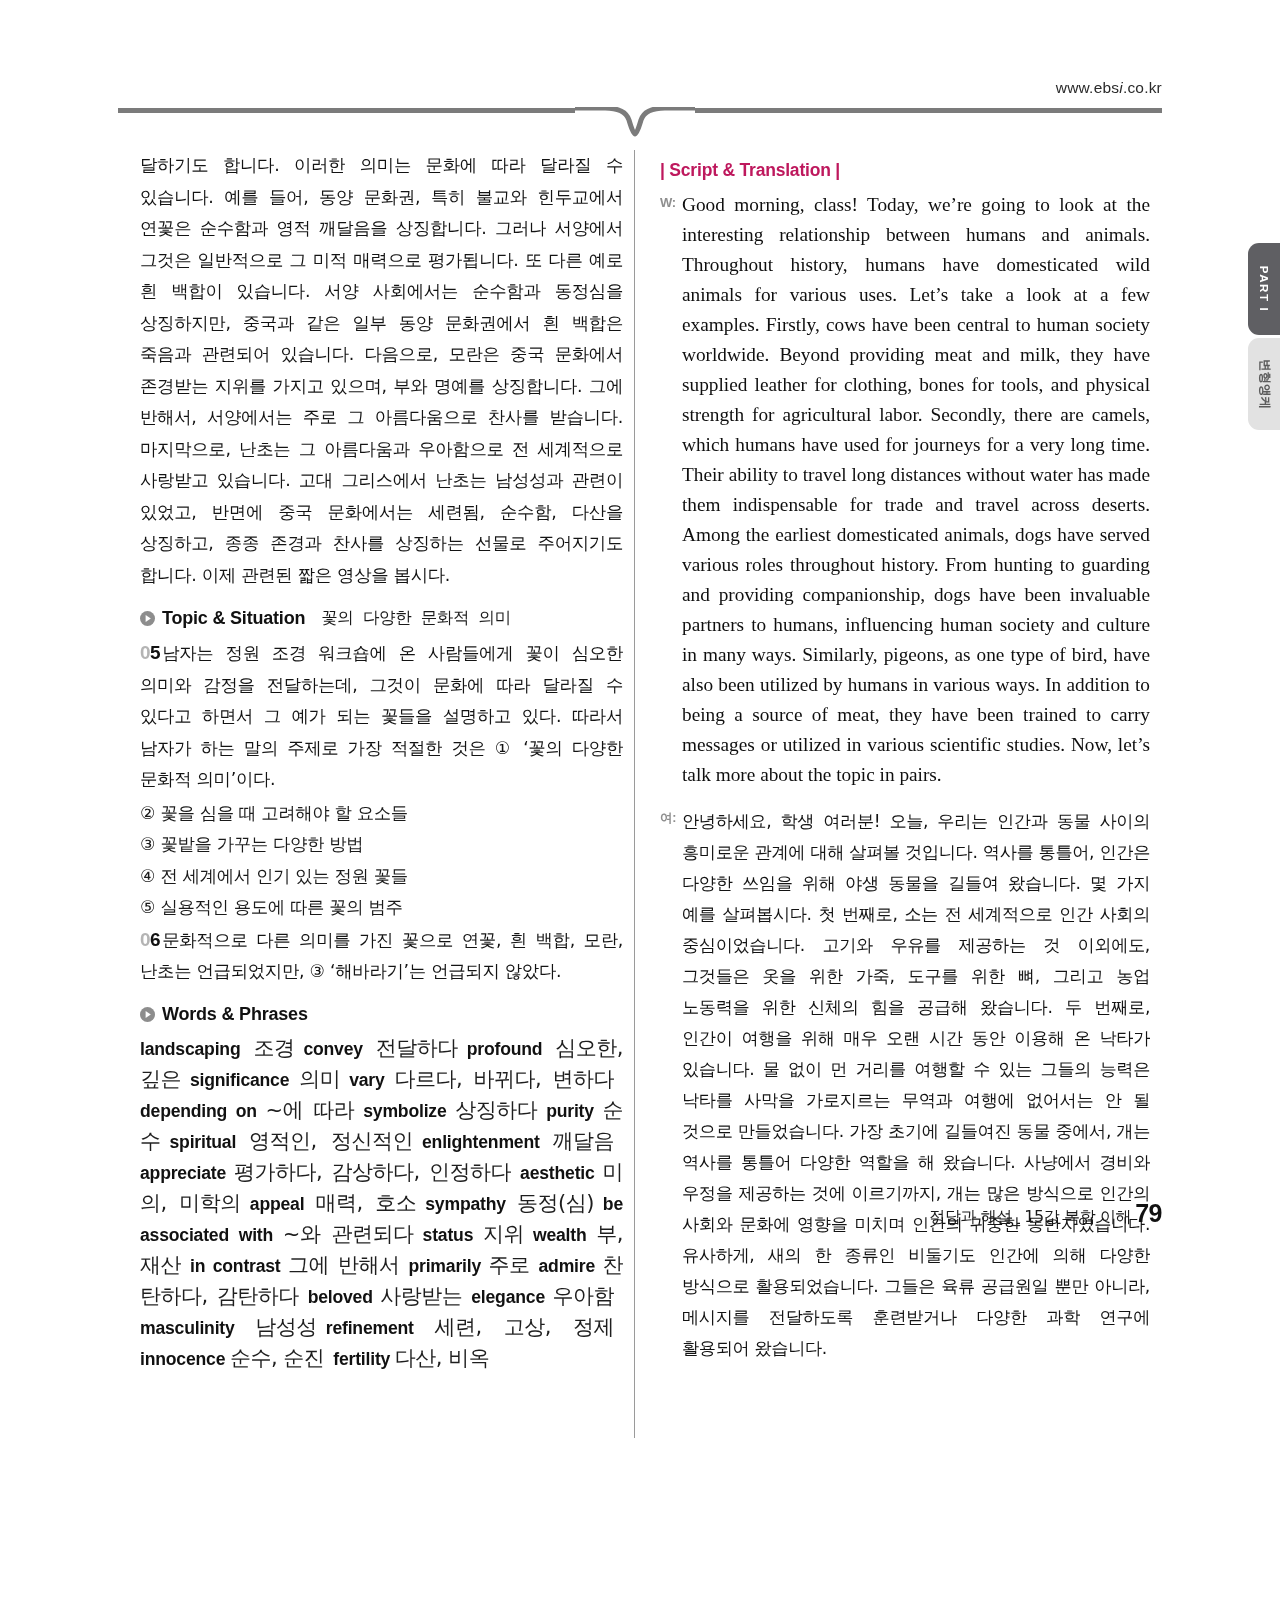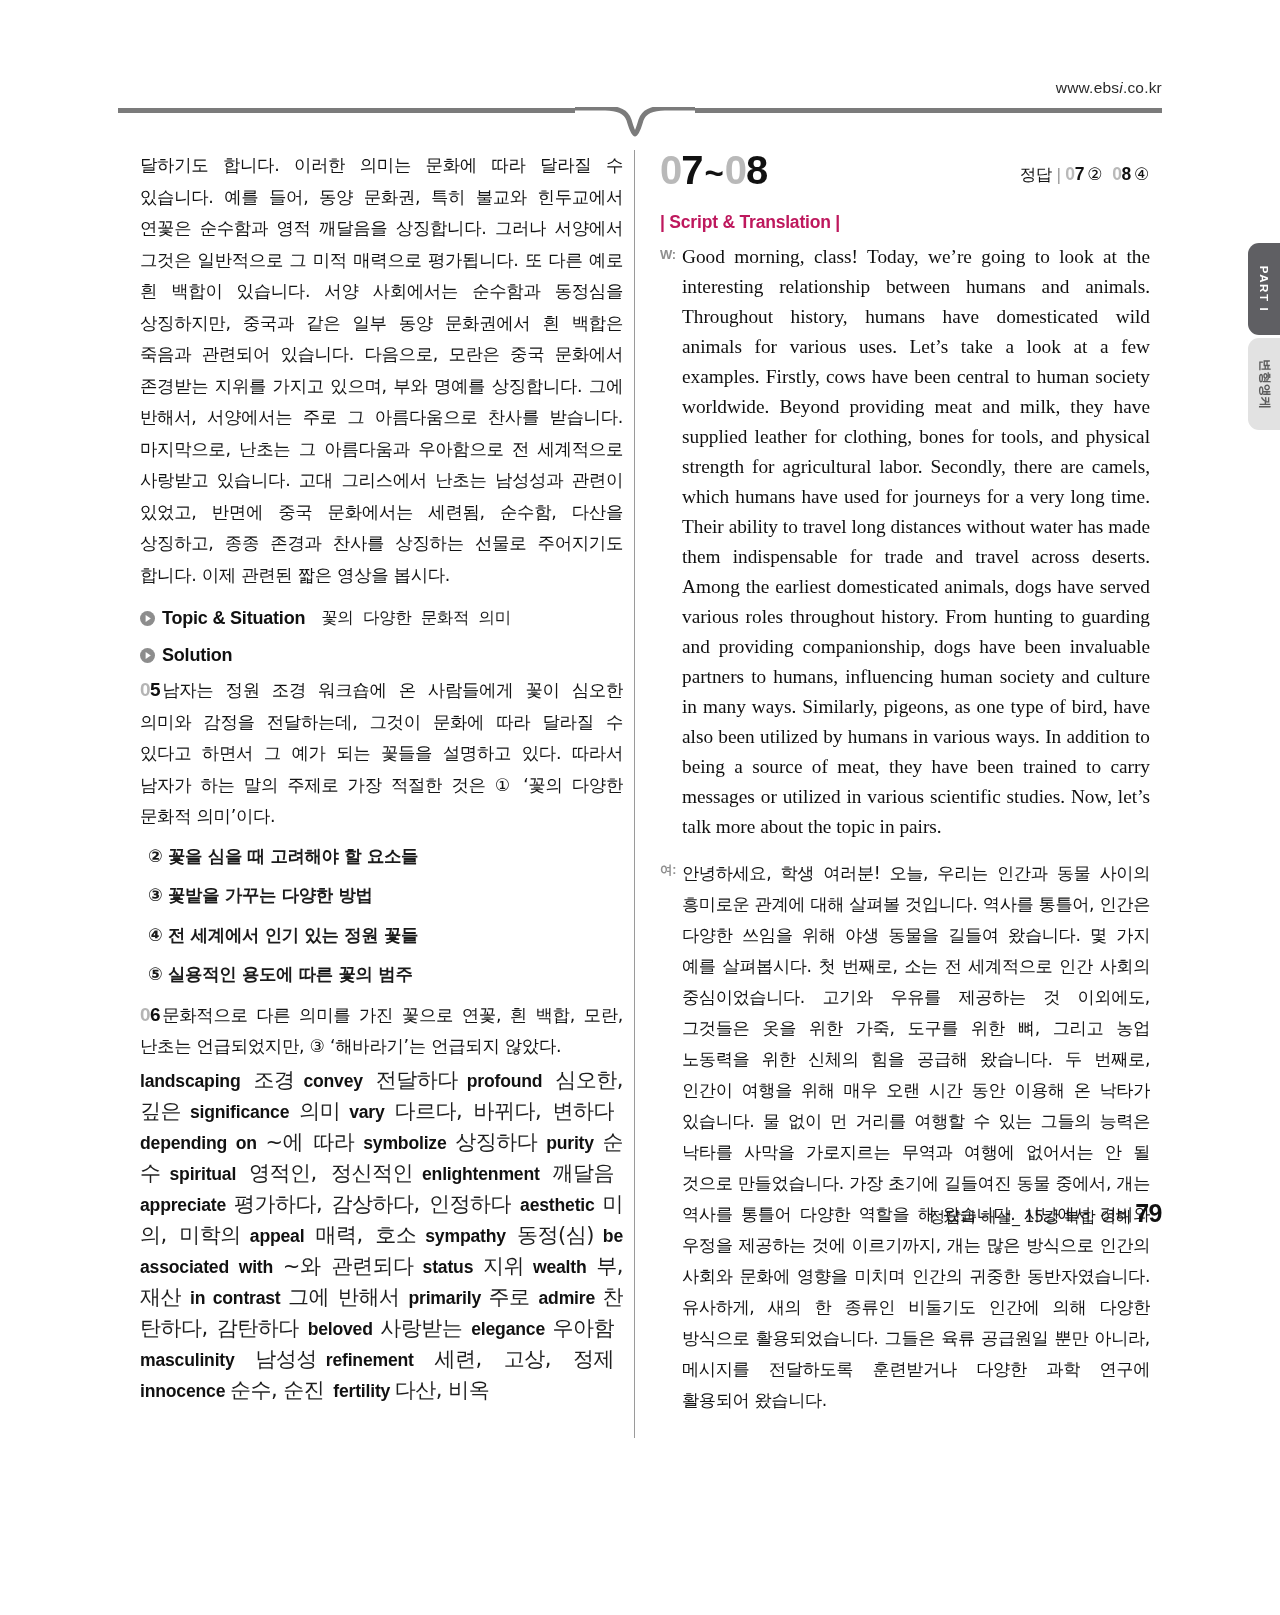--- a/index.html
+++ b/index.html
@@ -77,22 +77,21 @@
   .qnum {
     font-family:Liberation Sans, sans-serif;
     font-weight:bold; font-size:19px; letter-spacing:-0.5px;
     margin-right:2px;
   }
   .qnum .z { color:#b4b4b4; }
   .qnum .d { color:#111; }
   .choice-line {
     font-family:"DejaVu Sans","Liberation Sans",sans-serif;
     font-size:17.4px; line-height:31.5px; letter-spacing:-0.35px;
-    margin:8px;
-    font-weight:bold;
+    margin:0;
   }
 
   
   .wp-block {
     font-size:17.6px; line-height:30px; text-align:justify;
     letter-spacing:-0.2px;
   }
   .wp-en {
     font-family:"Liberation Sans", sans-serif;
     font-weight:bold; font-size:17.6px; color:#111;
@@ -218,56 +217,49 @@
 
     <div class="sec-head">
       <svg class="bullet-play" width="15" height="15" viewBox="0 0 15 15">
         <circle cx="7.5" cy="7.5" r="7.5" fill="#8d8d8d"></circle>
         <path d="M5.6 4.1 L10.8 7.5 L5.6 10.9 Z" fill="#ffffff"></path>
       </svg>
       <span class="sec-title">Topic &amp; Situation</span>
       <span class="sec-sub">꽃의 다양한 문화적 의미</span>
     </div>
 
+
+    <p class="ko-para sol-item">
+      <span class="qnum"><span class="z">0</span><span class="d">5</span></span><span>남자는 정원 조경 워크숍에 온 사람들에게 꽃이 심오한 의미와 감정을 전달하는데, 그것이 문화에 따라 달라질 수 있다고 하면서 그 예가 되는 꽃들을 설명하고 있다. 따라서 남자가 하는 말의 주제로 가장 적절한 것은 ① ‘꽃의 다양한 문화적 의미’이다.</span>
+    </p>
+
+    <p class="choice-line">② 꽃을 심을 때 고려해야 할 요소들</p>
+    <p class="choice-line">③ 꽃밭을 가꾸는 다양한 방법</p>
+    <p class="choice-line">④ 전 세계에서 인기 있는 정원 꽃들</p>
+    <p class="choice-line">⑤ 실용적인 용도에 따른 꽃의 범주</p>
+
+    <p class="ko-para sol-item">
+      <span class="qnum"><span class="z">0</span><span class="d">6</span></span><span>문화적으로 다른 의미를 가진 꽃으로 연꽃, 흰 백합, 모란, 난초는 언급되었지만, ③ ‘해바라기’는 언급되지 않았다.</span>
+    </p>
+
     <div class="sec-head">
       <svg class="bullet-play" width="15" height="15" viewBox="0 0 15 15">
         <circle cx="7.5" cy="7.5" r="7.5" fill="#8d8d8d"></circle>
         <path d="M5.6 4.1 L10.8 7.5 L5.6 10.9 Z" fill="#ffffff"></path>
       </svg>
-      <span class="sec-title">Solution</span>
-    </div>
-
-    <p class="ko-para sol-item">
-      <span class="qnum"><span class="z">0</span><span class="d">5</span></span><span>남자는 정원 조경 워크숍에 온 사람들에게 꽃이 심오한 의미와 감정을 전달하는데, 그것이 문화에 따라 달라질 수 있다고 하면서 그 예가 되는 꽃들을 설명하고 있다. 따라서 남자가 하는 말의 주제로 가장 적절한 것은 ① ‘꽃의 다양한 문화적 의미’이다.</span>
-    </p>
-
-    <p class="choice-line">② 꽃을 심을 때 고려해야 할 요소들</p>
-    <p class="choice-line">③ 꽃밭을 가꾸는 다양한 방법</p>
-    <p class="choice-line">④ 전 세계에서 인기 있는 정원 꽃들</p>
-    <p class="choice-line">⑤ 실용적인 용도에 따른 꽃의 범주</p>
-
-    <p class="ko-para sol-item">
-      <span class="qnum"><span class="z">0</span><span class="d">6</span></span><span>문화적으로 다른 의미를 가진 꽃으로 연꽃, 흰 백합, 모란, 난초는 언급되었지만, ③ ‘해바라기’는 언급되지 않았다.</span>
-    </p>
-
+      <span class="sec-title">Words &amp; Phrases</span>
+    </div>
 
     <div class="wp-block" id="words-list"><span class="wp-en">landscaping</span> <span class="wp-ko">조경</span><span class="wp-gap"></span><span class="wp-en">convey</span> <span class="wp-ko">전달하다</span><span class="wp-gap"></span><span class="wp-en">profound</span> <span class="wp-ko">심오한, 깊은</span><span class="wp-gap"></span><span class="wp-en">significance</span> <span class="wp-ko">의미</span><span class="wp-gap"></span><span class="wp-en">vary</span> <span class="wp-ko">다르다, 바뀌다, 변하다</span><span class="wp-gap"></span><span class="wp-en">depending on</span> <span class="wp-ko">~에 따라</span><span class="wp-gap"></span><span class="wp-en">symbolize</span> <span class="wp-ko">상징하다</span><span class="wp-gap"></span><span class="wp-en">purity</span> <span class="wp-ko">순수</span><span class="wp-gap"></span><span class="wp-en">spiritual</span> <span class="wp-ko">영적인, 정신적인</span><span class="wp-gap"></span><span class="wp-en">enlightenment</span> <span class="wp-ko">깨달음</span><span class="wp-gap"></span><span class="wp-en">appreciate</span> <span class="wp-ko">평가하다, 감상하다, 인정하다</span><span class="wp-gap"></span><span class="wp-en">aesthetic</span> <span class="wp-ko">미의, 미학의</span><span class="wp-gap"></span><span class="wp-en">appeal</span> <span class="wp-ko">매력, 호소</span><span class="wp-gap"></span><span class="wp-en">sympathy</span> <span class="wp-ko">동정(심)</span><span class="wp-gap"></span><span class="wp-en">be associated with</span> <span class="wp-ko">~와 관련되다</span><span class="wp-gap"></span><span class="wp-en">status</span> <span class="wp-ko">지위</span><span class="wp-gap"></span><span class="wp-en">wealth</span> <span class="wp-ko">부, 재산</span><span class="wp-gap"></span><span class="wp-en">in contrast</span> <span class="wp-ko">그에 반해서</span><span class="wp-gap"></span><span class="wp-en">primarily</span> <span class="wp-ko">주로</span><span class="wp-gap"></span><span class="wp-en">admire</span> <span class="wp-ko">찬탄하다, 감탄하다</span><span class="wp-gap"></span><span class="wp-en">beloved</span> <span class="wp-ko">사랑받는</span><span class="wp-gap"></span><span class="wp-en">elegance</span> <span class="wp-ko">우아함</span><span class="wp-gap"></span><span class="wp-en">masculinity</span> <span class="wp-ko">남성성</span><span class="wp-gap"></span><span class="wp-en">refinement</span> <span class="wp-ko">세련, 고상, 정제</span><span class="wp-gap"></span><span class="wp-en">innocence</span> <span class="wp-ko">순수, 순진</span><span class="wp-gap"></span><span class="wp-en">fertility</span> <span class="wp-ko">다산, 비옥</span></div>
   </div>
 
   <div class="col-divider"></div>
 
   <div class="col-right">
 
-    <div style="position:relative; height:52px;">
-      <div class="qrange"><span class="z">0</span><span>7</span><span class="tilde">~</span><span class="z">0</span><span>8</span></div>
-
-      <div class="answers">
-        <span>정답</span><span class="bar">|</span><span class="num"><span class="z">0</span><span>7</span></span><span class="circ">②</span><span class="sp"></span><span class="num"><span class="z">0</span><span>8</span></span><span class="circ">④</span>
-      </div>
-    </div>
 
     <div class="script-label">| Script &amp; Translation |</div>
 
     <div class="speaker-row">
       <div class="spk">W:</div>
       <p class="en-script">Good morning, class! Today, we’re going to look at the interesting relationship between humans and animals. Throughout history, humans have domesticated wild animals for various uses. Let’s take a look at a few examples. Firstly, cows have been central to human society worldwide. Beyond providing meat and milk, they have supplied leather for clothing, bones for tools, and physical strength for agricultural labor. Secondly, there are camels, which humans have used for journeys for a very long time. Their ability to travel long distances without water has made them indispensable for trade and travel across deserts. Among the earliest domesticated animals, dogs have served various roles throughout history. From hunting to guarding and providing companionship, dogs have been invaluable partners to humans, influencing human society and culture in many ways. Similarly, pigeons, as one type of bird, have also been utilized by humans in various ways. In addition to being a source of meat, they have been trained to carry messages or utilized in various scientific studies. Now, let’s talk more about the topic in pairs.</p>
     </div>
 
     <div class="speaker-row">
       <div class="spk spk-ko">여:</div>

